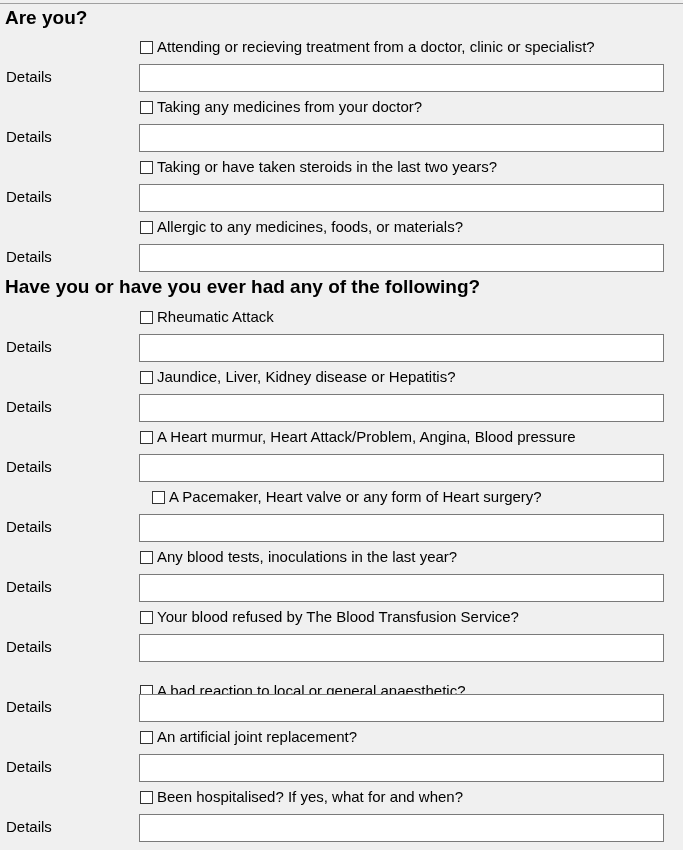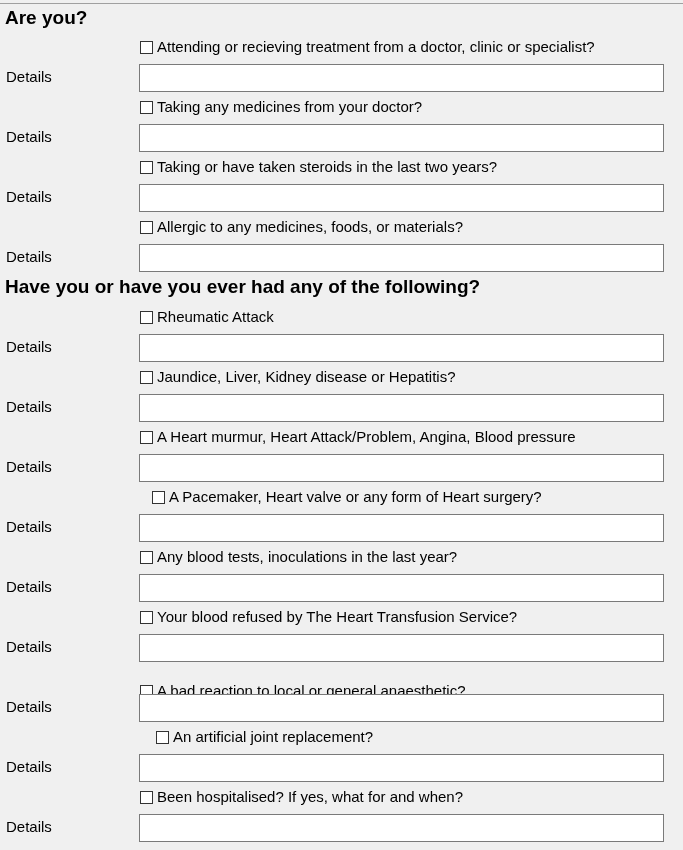--- a/index.html
+++ b/index.html
@@ -82,31 +82,31 @@
     <div class="details-label" style="top: 518px;">Details</div>
     <input type="text" class="details-input" value="" style="top: 514px;">
     <label class="cb-row" style="top: 548px;">
       <span class="cb"></span>
       <span class="cb-label">Any blood tests, inoculations in the last year?</span>
     </label>
     <div class="details-label" style="top: 578px;">Details</div>
     <input type="text" class="details-input" value="" style="top: 574px;">
     <label class="cb-row" style="top: 608px;">
       <span class="cb"></span>
-      <span class="cb-label">Your blood refused by The Heart Transfusion Service?</span>
+      <span class="cb-label">Your blood refused by The Blood Transfusion Service?</span>
     </label>
     <div class="details-label" style="top: 638px;">Details</div>
     <input type="text" class="details-input" value="" style="top: 634px;">
     <label class="cb-row" style="top: 682px;">
       <span class="cb"></span>
       <span class="cb-label">A bad reaction to local or general anaesthetic?</span>
     </label>
     <div class="details-label" style="top: 698px;">Details</div>
     <input type="text" class="details-input" value="" style="top: 694px;">
-    <label class="cb-row" style="top: 728px; margin-left: 16px;">
+    <label class="cb-row" style="top: 728px;">
       <span class="cb"></span>
       <span class="cb-label">An artificial joint replacement?</span>
     </label>
     <div class="details-label" style="top: 758px;">Details</div>
     <input type="text" class="details-input" value="" style="top: 754px;">
     <label class="cb-row" style="top: 788px;">
       <span class="cb"></span>
       <span class="cb-label">Been hospitalised? If yes, what for and when?</span>
     </label>
     <div class="details-label" style="top: 818px;">Details</div>

